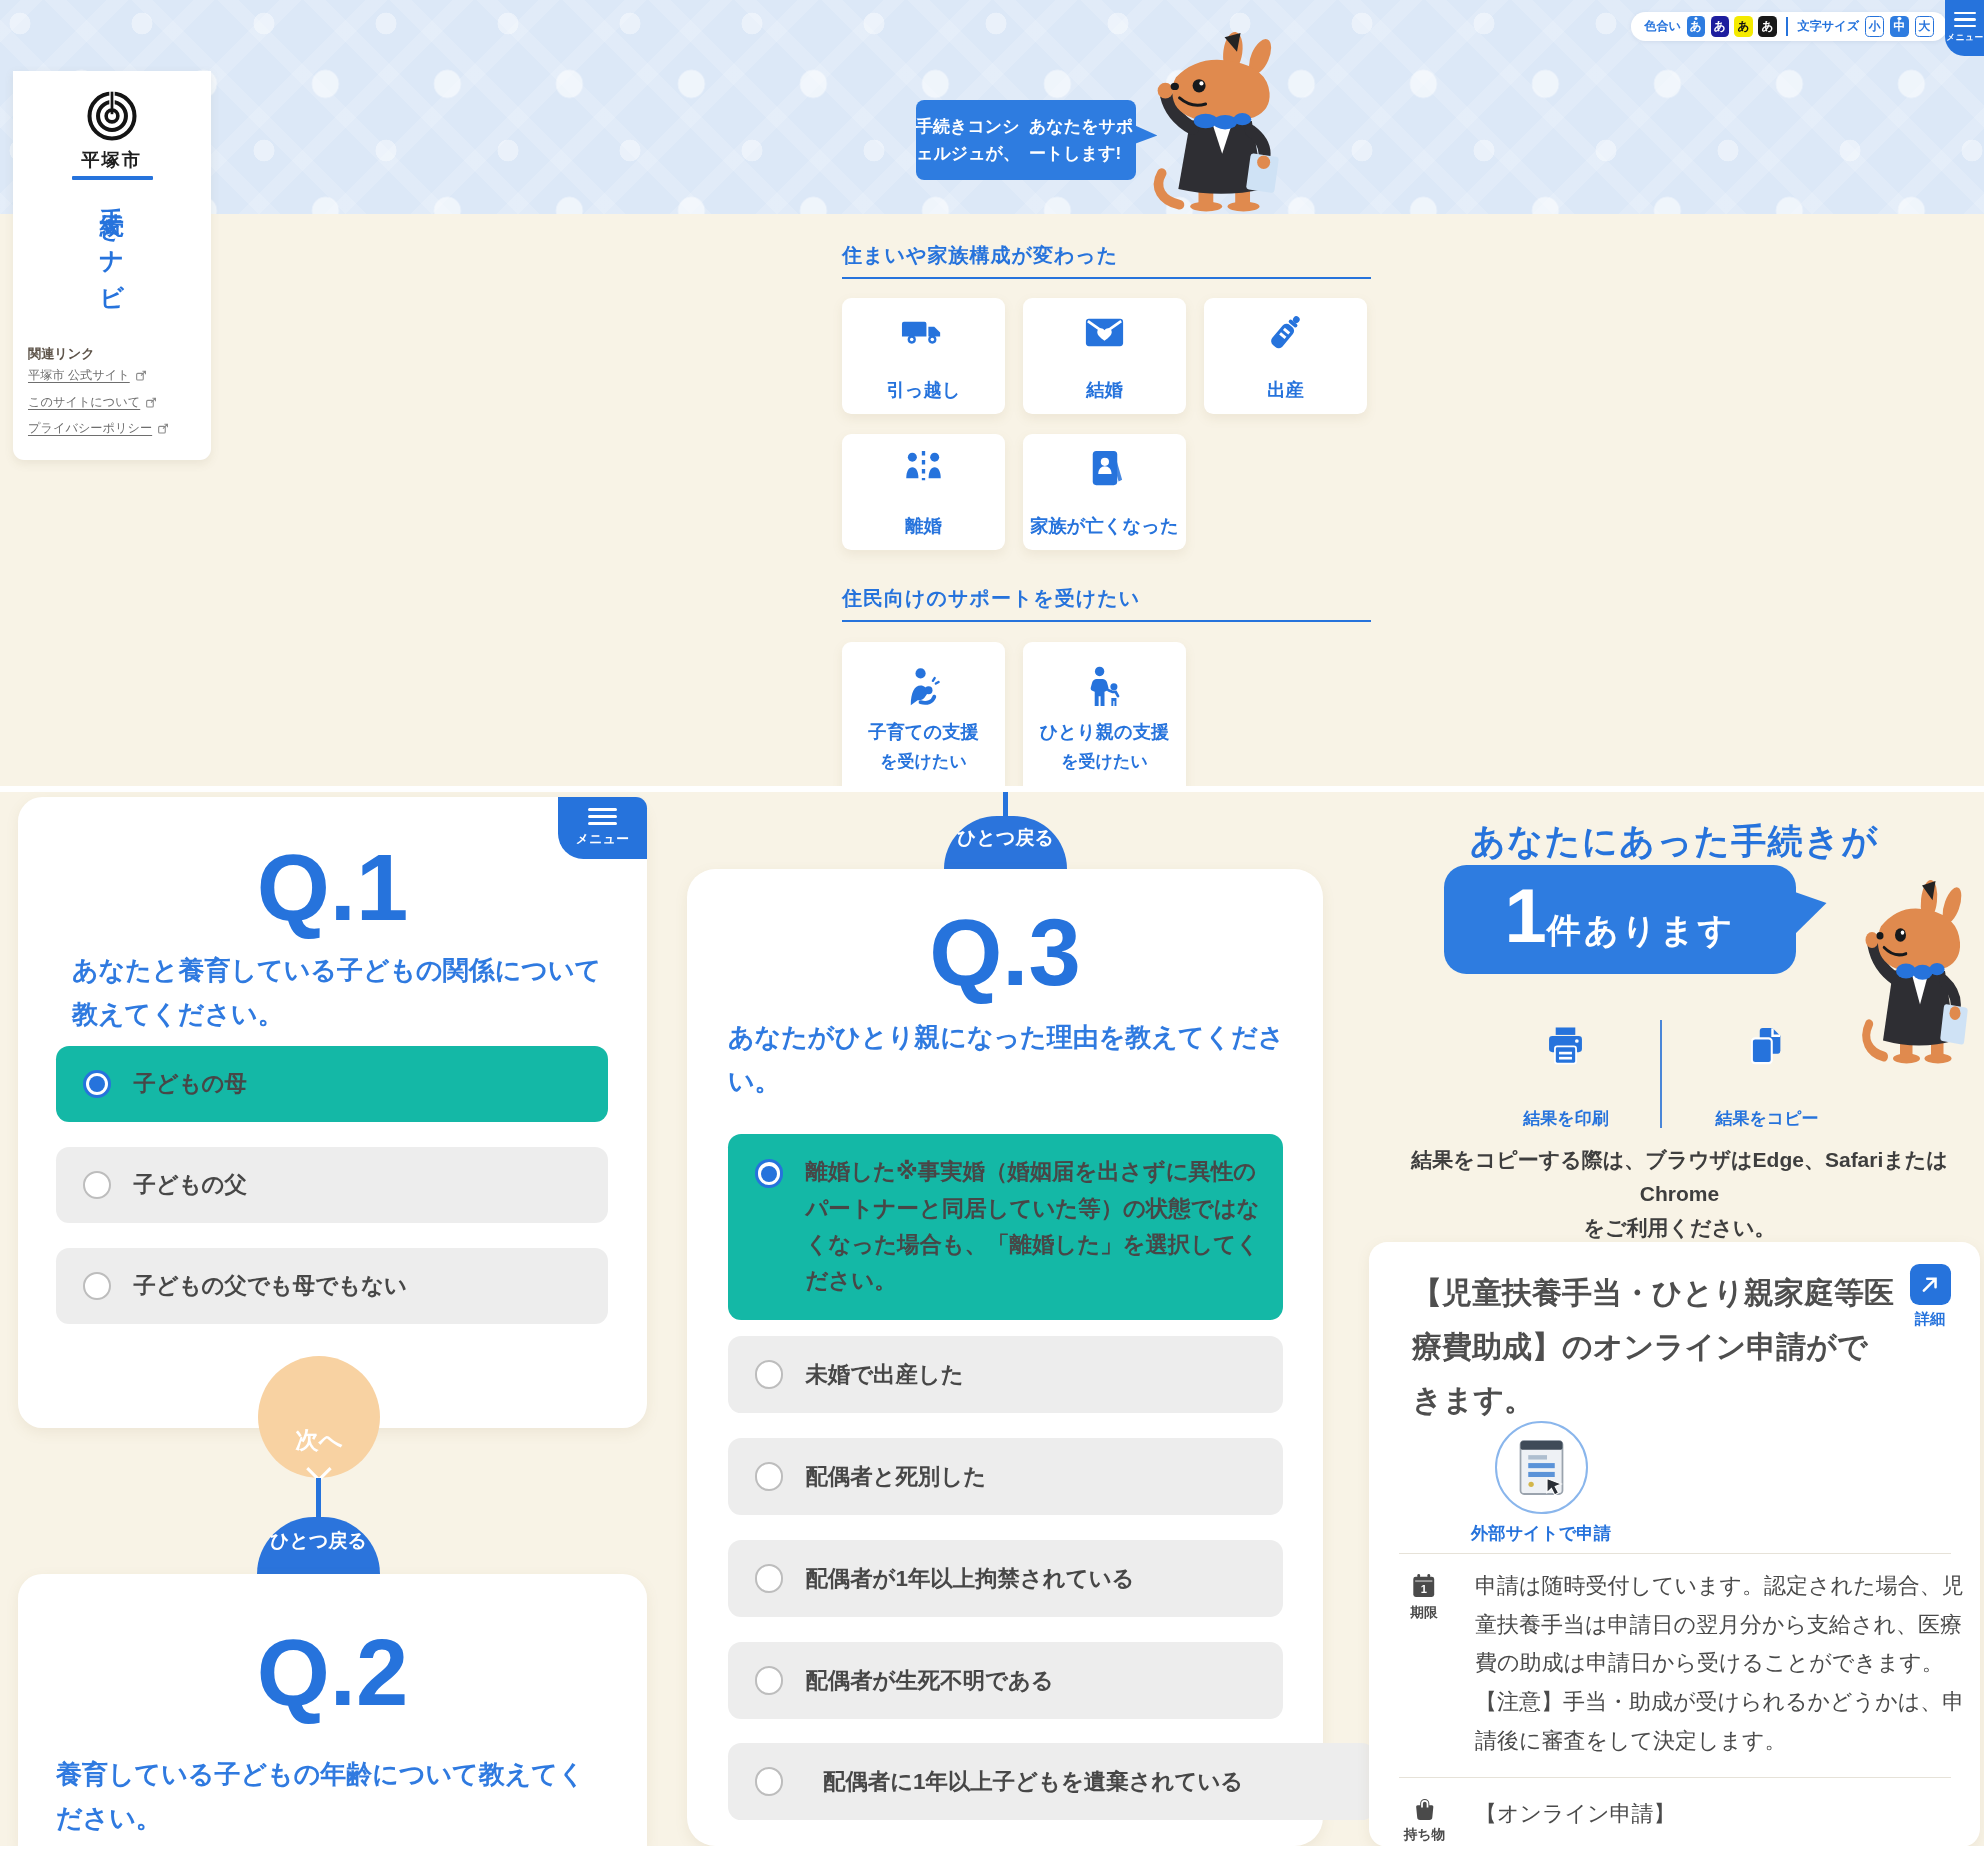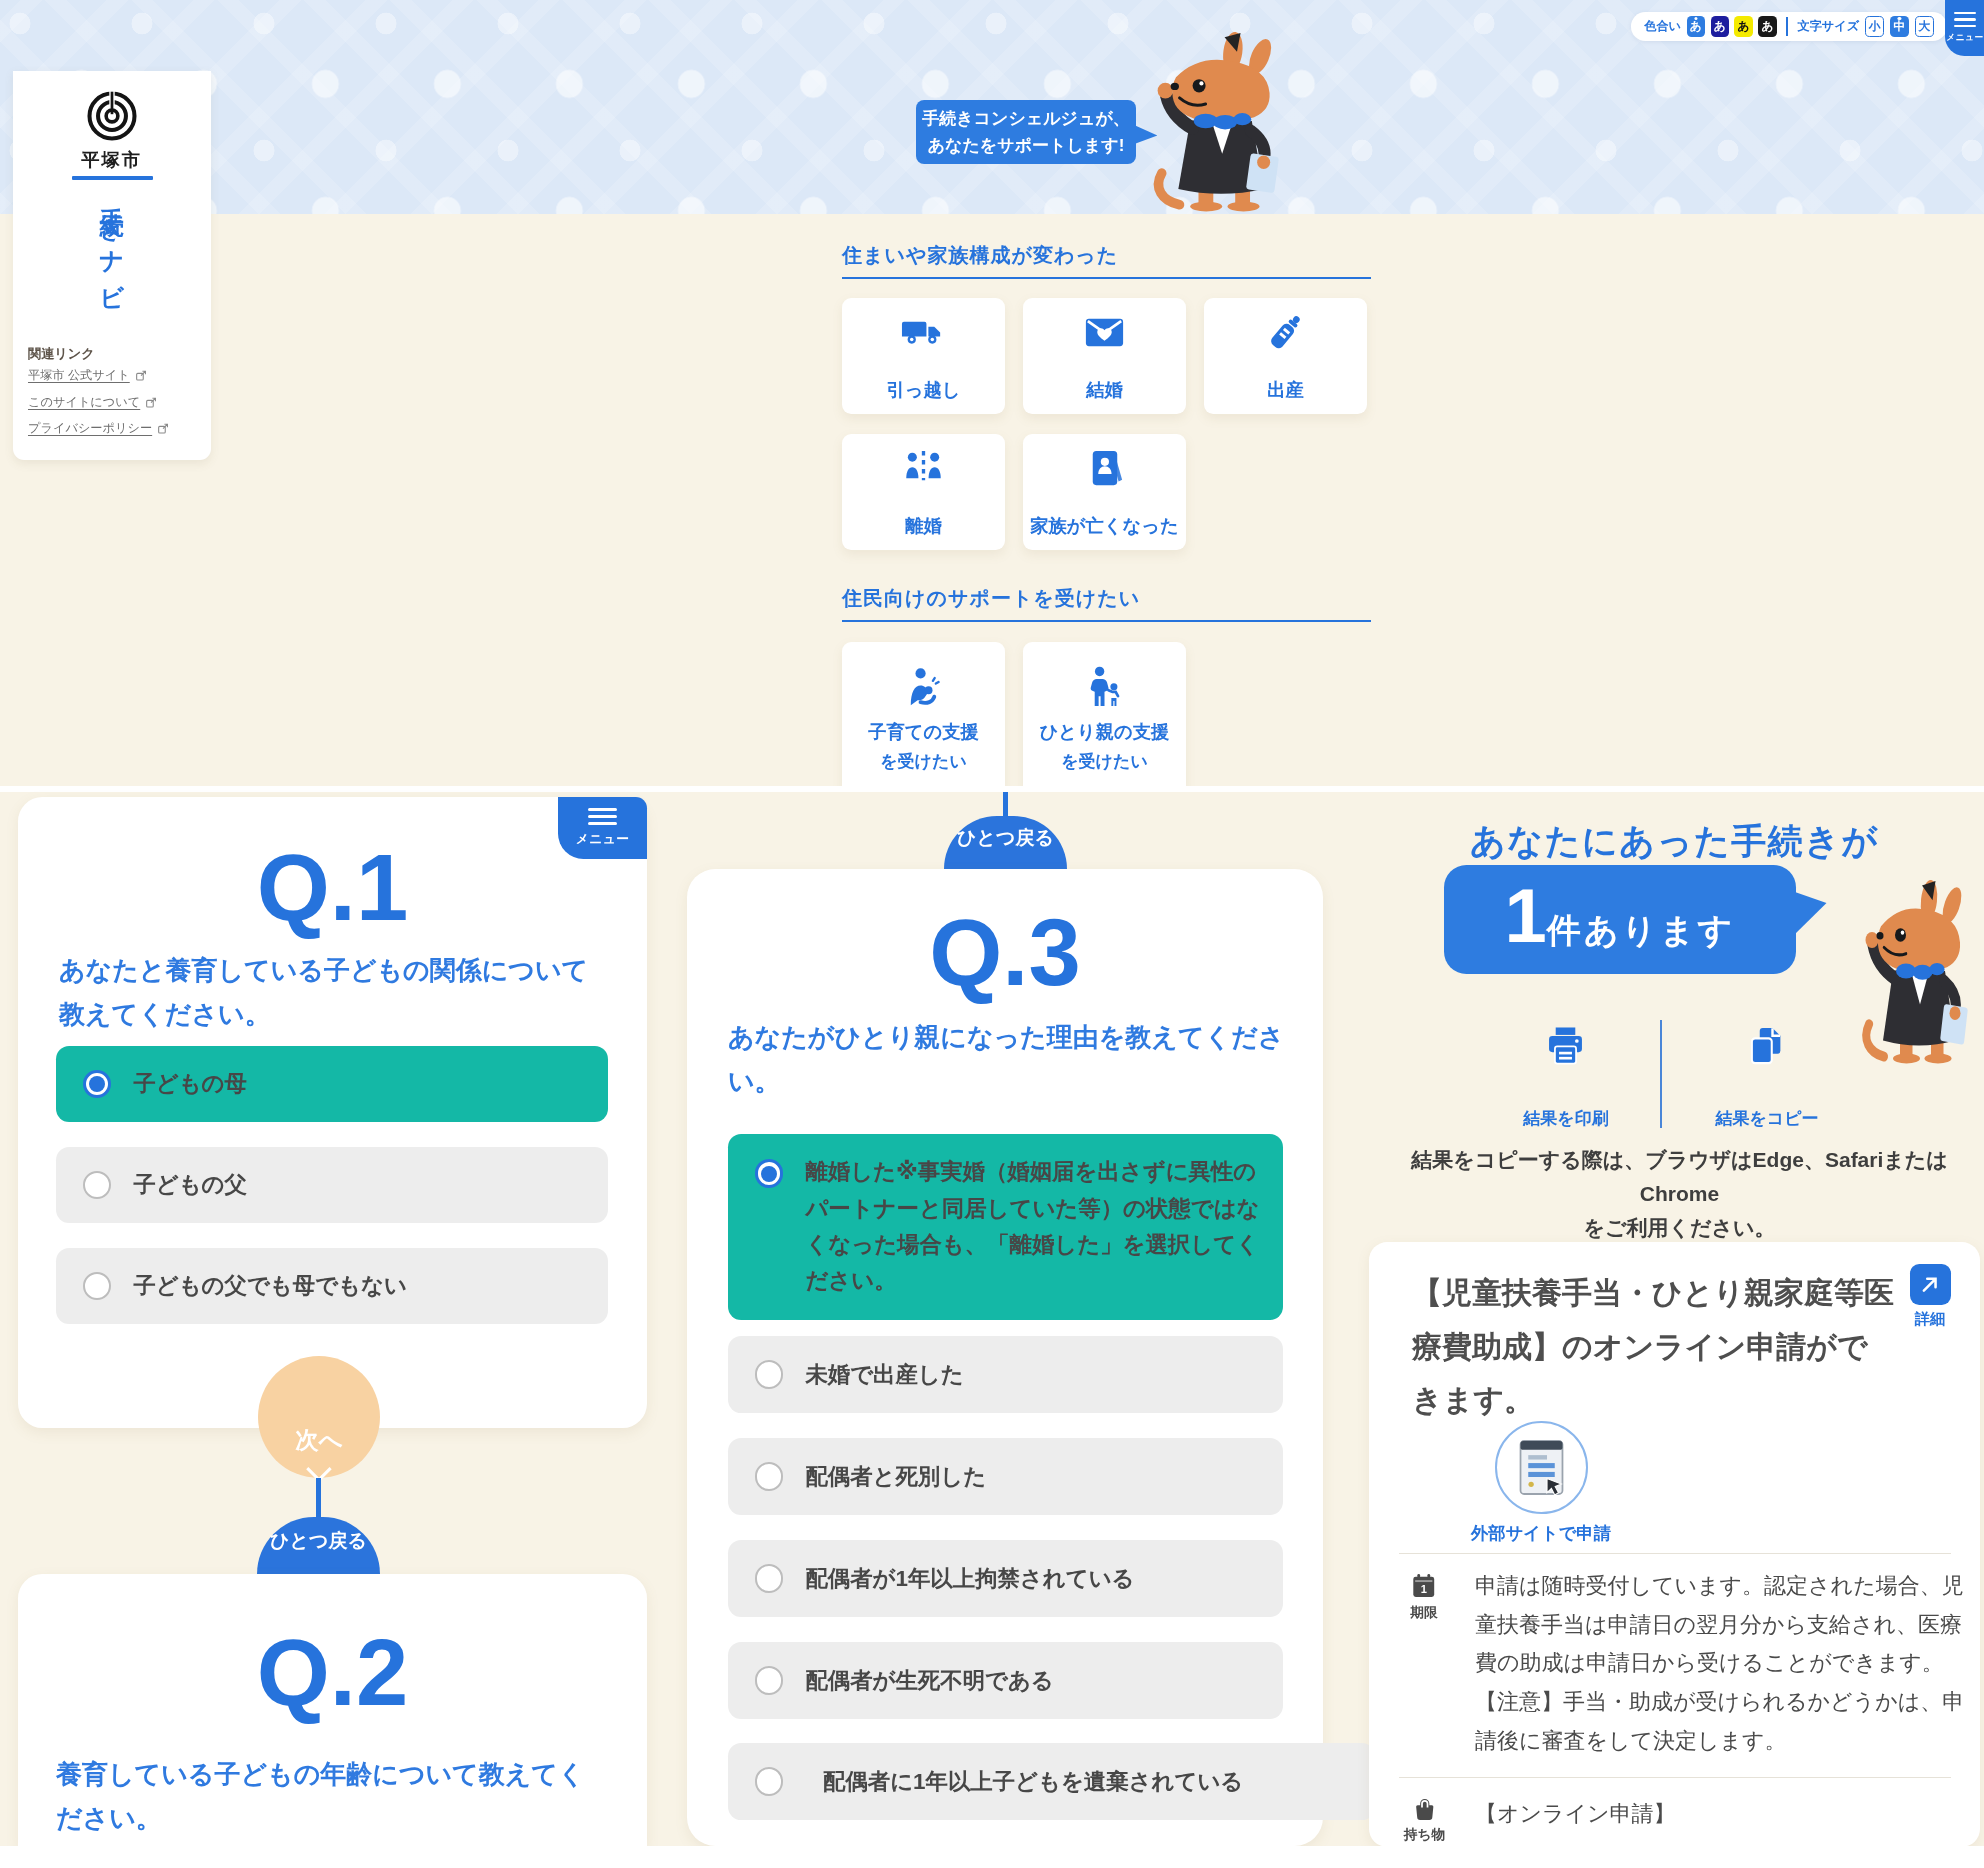--- a/index.html
+++ b/index.html
@@ -28,22 +28,22 @@
   .chip.c-yellow{background:#f4ea00;color:#111;}
   .chip.c-black{background:#191919;color:#fff;}
   .chip.f-out{background:#fff;border:1.5px solid #2673dc;color:#2673dc;width:19.3px;}
   .chip.f-sel{background:#2e7ce0;color:#fff;width:19.3px;}
   .acc-div{width:1.5px;height:18.3px;background:#2673dc;margin:0 4.1px;}
   .menu-btn{background:#2673dc;display:flex;flex-direction:column;align-items:center;justify-content:center;gap:5.1px;cursor:pointer;}
   .menu-hero{position:absolute;left:1945px;top:0;width:40px;height:56px;border-radius:0 0 0 19.3px;}
   .burger{display:flex;flex-direction:column;gap:4.1px;}
   .burger i{display:block;width:21.4px;height:2.5px;border-radius:1.5px;background:#fff;}
   .menu-txt{color:#fff;font-weight:bold;font-size:8.7px;letter-spacing:0.5px;}
-  .speech-hero{position:absolute;left:916px;top:100px;width:220px;height:64px;background:#2e7ce0;border-radius:8.1px;
-    display:flex;flex-direction:column;align-items:center;justify-content:center;color:#fff;font-size:17px;font-weight:bold;line-height:1.6;}
+  .speech-hero{position:absolute;left:916px;top:100px;width:220px;height:80px;background:#2e7ce0;border-radius:8.1px;
+    display:flex;flex-direction:row;align-items:center;justify-content:center;color:#fff;font-size:17px;font-weight:bold;line-height:1.6;}
   .speech-hero .tail{position:absolute;right:-21.4px;top:20.4px;width:24.4px;height:27.5px;background:#2e7ce0;
     clip-path:polygon(0 15%,100% 55%,0 88%);}
   .mascot-hero{position:absolute;left:1144px;top:29.5px;width:154px;height:182px;}
 
   
   .sidebar{position:absolute;left:12.7px;top:71px;width:198px;height:389px;background:#fff;border-radius:0 0 11.2px 11.2px;
     box-shadow:0 3.1px 9.2px rgba(120,110,70,.10);}
   .emblem{position:absolute;left:72px;top:18.3px;width:54px;height:54px;}
   .city-name{position:absolute;left:0;top:76px;width:100%;text-align:center;font-size:18.3px;font-weight:bold;color:#1e1e1e;letter-spacing:2px;}
   .side-rule{position:absolute;left:59px;top:105px;width:81px;height:4.1px;background:#2673dc;border-radius:1px;}
@@ -319,21 +319,21 @@
   <div class="panel" style="left:18px;top:797px;width:629px;height:631px;">
     <div class="menu-btn menu-tab">
       <span class="burger">
           <i></i>
           <i></i>
           <i></i>
         </span>
       <span class="menu-txt">メニュー</span>
     </div>
     <div class="q-num" style="top:37px;">Q.1</div>
-    <div class="q-text" style="left:41px;right:36px;top:152px;">あなたと養育している子どもの関係について教えてください。</div>
+    <div class="q-text" style="left:54px;right:36px;top:152px;">あなたと養育している子どもの関係について教えてください。</div>
 
     <div class="opt sel" style="top:249px;">
       <span class="radio on"></span>
       <span class="opt-label">子どもの母</span>
     </div>
     <div class="opt" style="top:350px;">
       <span class="radio"></span>
       <span class="opt-label">子どもの父</span>
     </div>
     <div class="opt" style="top:451px;">

